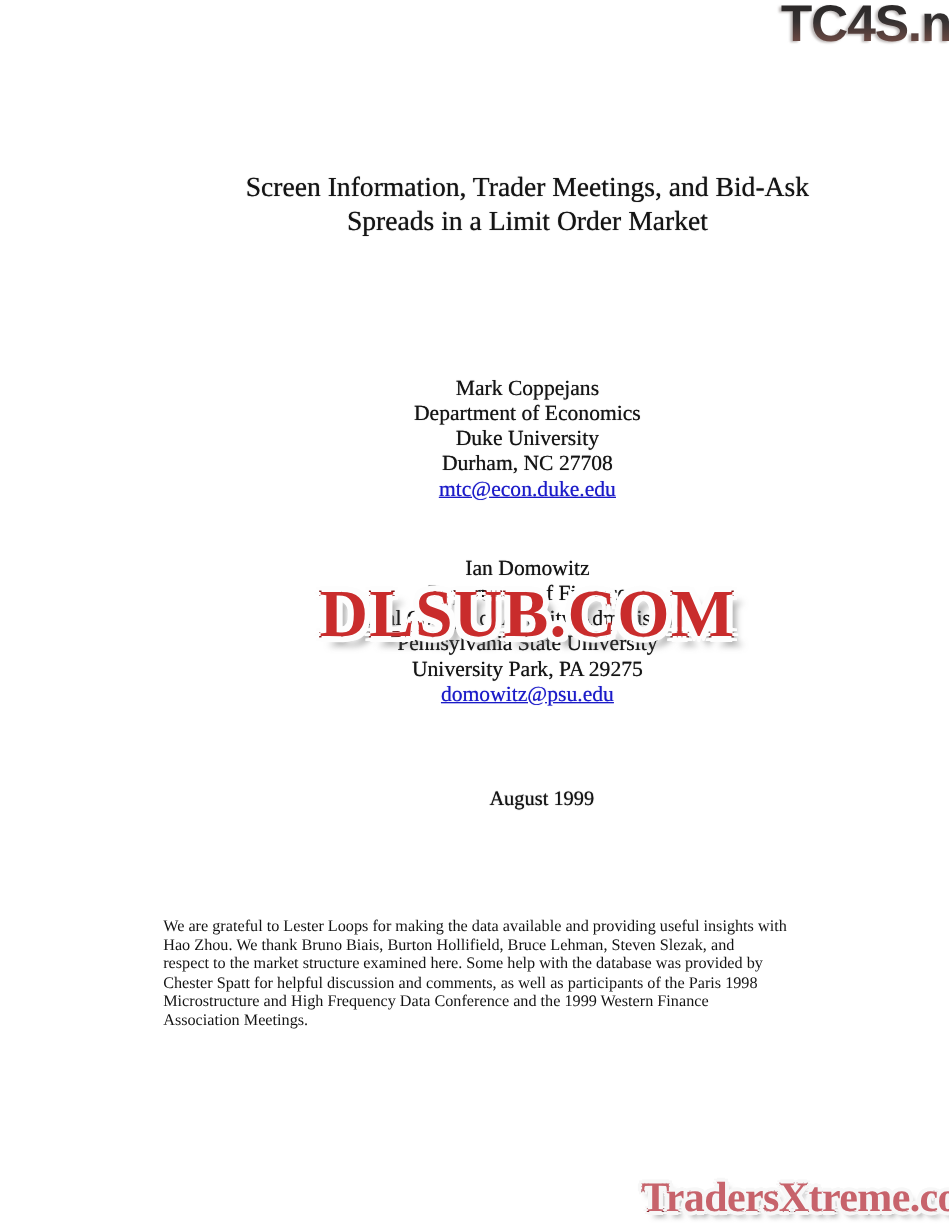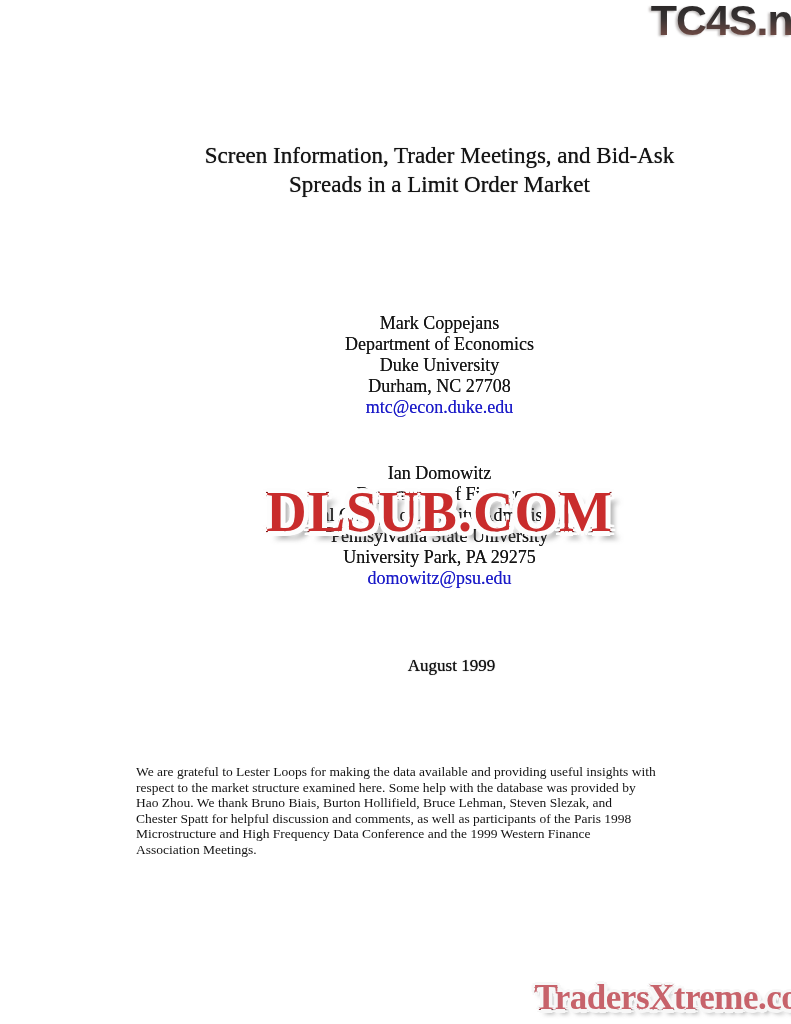--- a/index.html
+++ b/index.html
@@ -35,20 +35,21 @@
     position: absolute; left: 0; width: 100%;
     text-align: center;
     font-size: 18px; line-height: 21px;
     text-shadow: 0 0 0.6px rgba(0,0,0,0.75);
   }
   .author-1 { top: 313px; }
   .author-2 { top: 463px; }
 
   a.email {
     color: #1a1ac8;
+    text-decoration: underline;
     text-shadow: 0 0 0.6px rgba(26,26,200,0.75);
     cursor: pointer;
   }
 
   .date {
     position: absolute; top: 656px; left: 12px; width: 100%;
     text-align: center; font-size: 17px;
     text-shadow: 0 0 0.8px rgba(0,0,0,0.85);
   }
 
@@ -115,22 +116,22 @@
     <div>University Park, PA 29275</div>
     <div><a class="email">domowitz@psu.edu</a></div>
   </div>
 
   <div class="dlsub">DLSUB.COM</div>
 
   <div class="date">August 1999</div>
 
   <div class="footnote">
     <div>We are grateful to Lester Loops for making the data available and providing useful insights with</div>
+    <div>Hao Zhou.  We thank Bruno Biais, Burton Hollifield, Bruce Lehman, Steven Slezak, and</div>
     <div>respect to the market structure examined here.  Some help with the database was provided by</div>
-    <div>Hao Zhou.  We thank Bruno Biais, Burton Hollifield, Bruce Lehman, Steven Slezak, and</div>
     <div>Chester Spatt for helpful discussion and comments, as well as participants of the Paris 1998</div>
     <div>Microstructure and High Frequency Data Conference and the 1999 Western Finance</div>
     <div>Association Meetings.</div>
   </div>
 
   <div class="traders">TradersXtreme.com</div>
 
 </div>
 
 </body></html>

